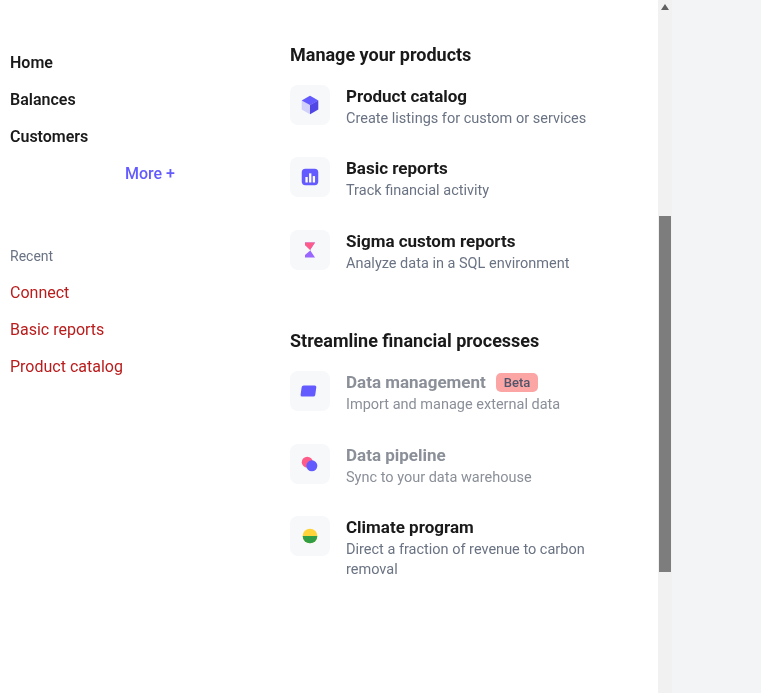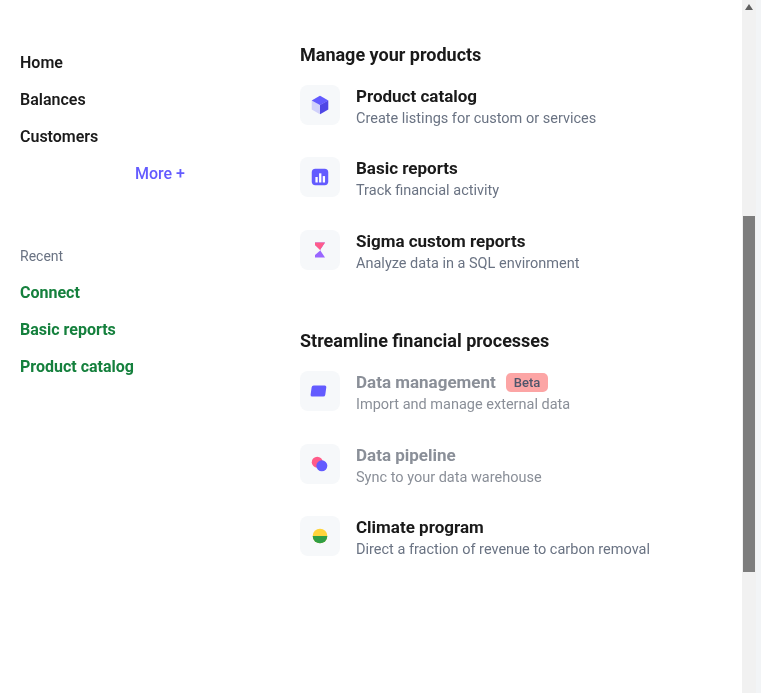--- a/index.html
+++ b/index.html
@@ -7,24 +7,23 @@
       font-family: -apple-system, BlinkMacSystemFont, "Segoe UI", Roboto, sans-serif;
       background: #fff;
       color: #1a1a1a;
       width: 761px;
       height: 693px;
       overflow: hidden;
       display: flex;
     }
     .main-area {
       display: flex;
-      width: 742px;
+      width: 658px;
       height: 100%;
       background: #fff;
-      padding-left: 10px;
     }
     .sidebar {
       width: 290px;
       padding-top: 44px;
       padding-left: 10px;
     }
     .nav-item {
       font-size: 16px;
       font-weight: 600;
       color: #1a1a1a;
@@ -37,24 +36,24 @@
       text-align: center;
     }
     .recent-label {
       font-size: 14px;
       color: #6a7383;
       margin-top: 56px;
       margin-bottom: 10px;
     }
     .recent-item {
       font-size: 16px;
-      color: #15803d;
+      color: #b91c1c;
       padding: 9px 0;
       cursor: pointer;
-      font-weight: 700;
+      font-weight: 400;
     }
     .content {
       flex: 1;
       padding-top: 44px;
       padding-right: 20px;
     }
     .section-title {
       font-size: 18px;
       font-weight: 700;
       color: #1a1a1a;

